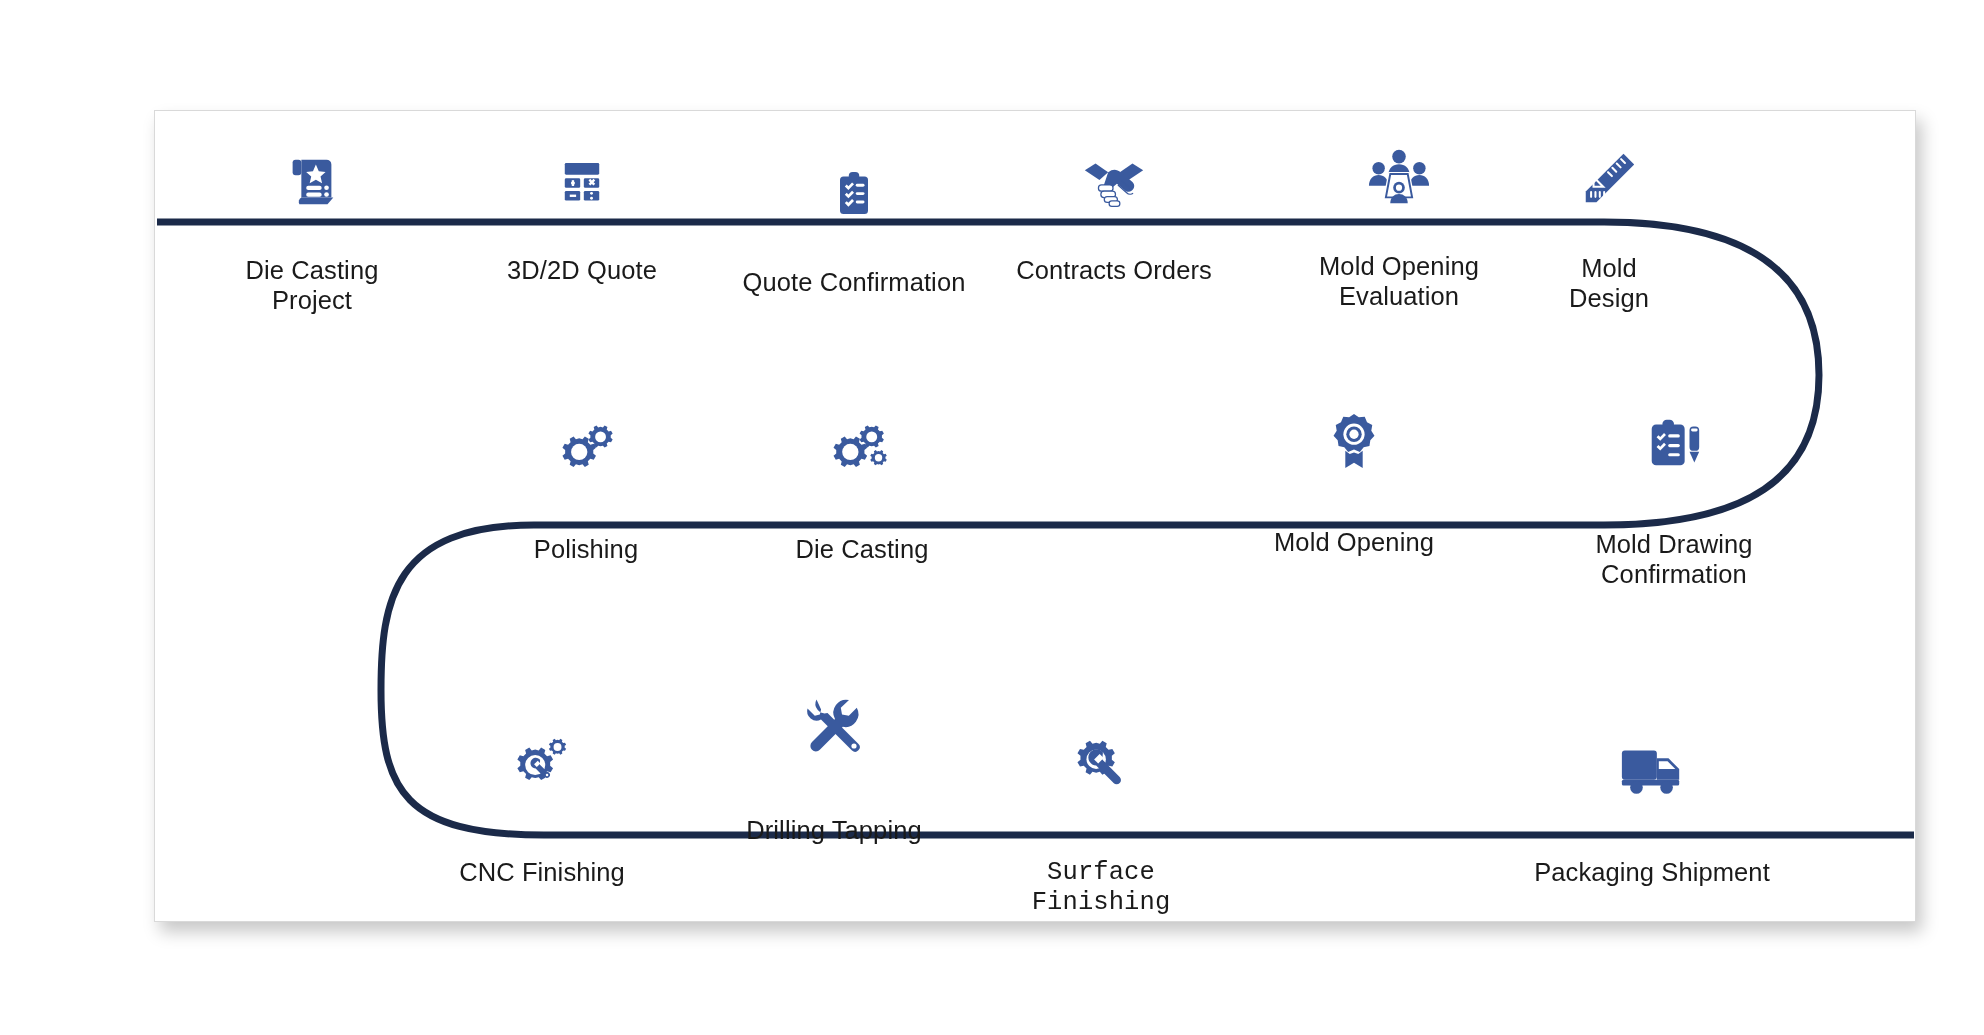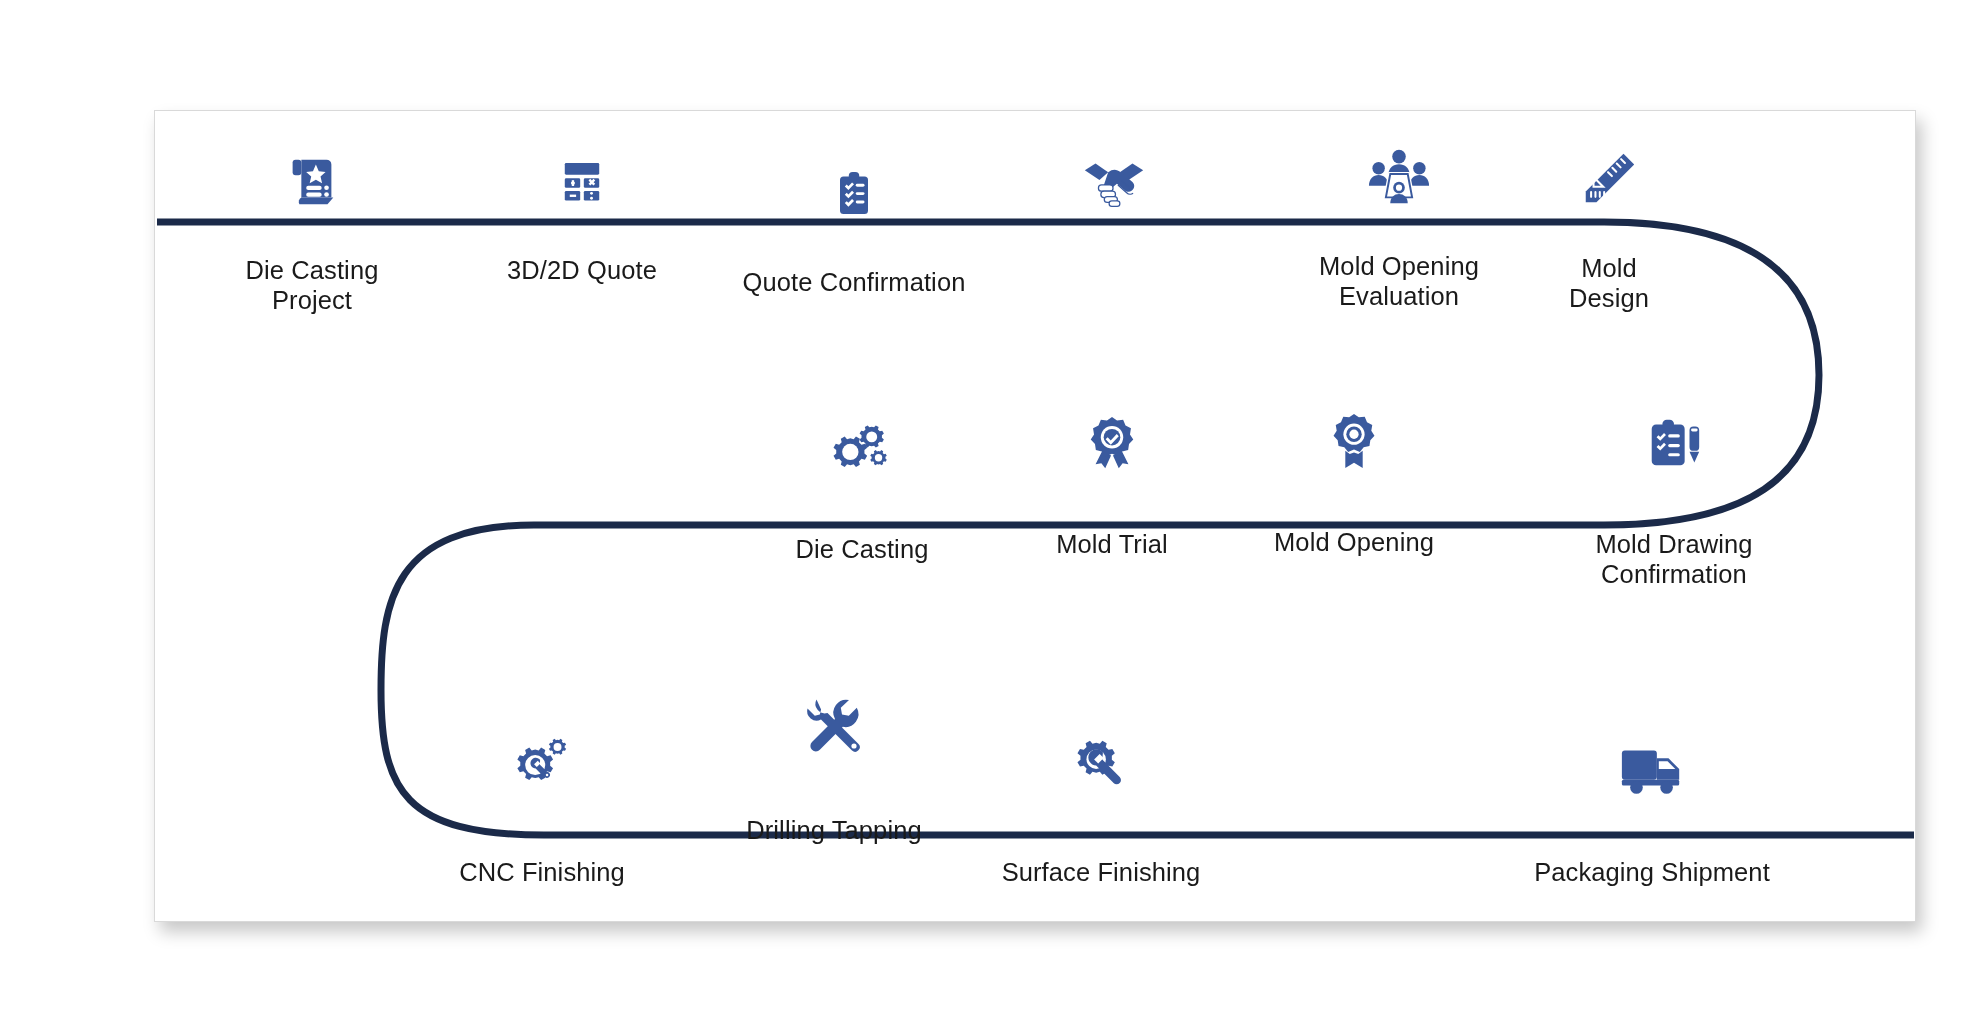--- a/index.html
+++ b/index.html
@@ -141,20 +141,21 @@
             <rect x="20" y="31" width="15" height="6.5" rx="3.2"></rect>
             <rect x="22.5" y="37.5" width="15" height="6.5" rx="3.2"></rect>
             <rect x="26" y="43" width="13.5" height="6" rx="3"></rect>
             <rect x="31" y="47.5" width="11" height="5.5" rx="2.7"></rect>
           </g>
           <path d="M40 31 l9 8 c2 1.8 5 2 6.6 0.4" fill="none" stroke="#3a5a9e" stroke-width="1.3"></path>
           <path d="M44 27 l10 9" fill="none" stroke="#3a5a9e" stroke-width="1.3"></path>
         </g>
       </svg>
     </div>
+    <div class="label">Contracts Orders</div>
   </div>
 
   <div class="step gap-sm wide" style="left:1355px;top:132px;">
     <div class="icon">
       <svg width="66" height="60" viewBox="0 0 68 60">
         <g fill="#3a5a9e">
           <circle cx="34" cy="10" r="7"></circle>
           <path d="M23 29 c0-7 5-11 11-11 s11 4 11 11 z"></path>
           <circle cx="13" cy="22" r="6.4"></circle>
           <path d="M3 40 c0-7 4.6-11 10-11 s10 4 10 11 z"></path>
@@ -188,52 +189,50 @@
           <line x1="22.5" y1="50.5" x2="22.5" y2="45.5"></line>
           <line x1="27" y1="50.5" x2="27" y2="45.5"></line>
         </g>
         <path d="M16 40 L26 40 L16 30 z" fill="none" stroke="#ffffff" stroke-width="2.1"></path>
       </svg>
     </div>
     <div class="label">Mold
 Design</div>
   </div>
 
+  <div class="step gap-md" style="left:542px;top:405px;">
+    <div class="icon">
+      <svg width="64" height="58" viewBox="0 0 66 58">
+        <g fill="#3a5a9e">
+          <path d="M26 17 l3.4 .9 2.4-2.8 4 2.3 -.9 3.5 2.6 2.6 3.5-.9 2.3 4 -2.8 2.4 0 3.6 2.8 2.4 -2.3 4 -3.5-.9 -2.6 2.6 .9 3.5 -4 2.3 -2.4-2.8 -3.4 .9 -3.4-.9 -2.4 2.8 -4-2.3 .9-3.5 -2.6-2.6 -3.5 .9 -2.3-4 2.8-2.4 0-3.6 -2.8-2.4 2.3-4 3.5 .9 2.6-2.6 -.9-3.5 4-2.3 2.4 2.8z"></path>
+          <circle cx="26" cy="31" r="8.4" fill="#ffffff"></circle>
+          <path d="M48 5 l2.4 .7 1.8-2 2.9 1.7 -.7 2.5 1.9 1.9 2.5-.7 1.7 2.9 -2 1.8 0 2.6 2 1.8 -1.7 2.9 -2.5-.7 -1.9 1.9 .7 2.5 -2.9 1.7 -1.8-2 -2.4 .7 -2.4-.7 -1.8 2 -2.9-1.7 .7-2.5 -1.9-1.9 -2.5 .7 -1.7-2.9 2-1.8 0-2.6 -2-1.8 1.7-2.9 2.5 .7 1.9-1.9 -.7-2.5 2.9-1.7 1.8 2z"></path>
+          <circle cx="48" cy="15.5" r="5.6" fill="#ffffff"></circle>
+        </g>
+      </svg>
+    </div>
+    <div class="label">Polishing</div>
+  </div>
 
   <div class="step gap-md" style="left:818px;top:405px;">
     <div class="icon">
       <svg width="70" height="58" viewBox="0 0 72 58">
         <g fill="#3a5a9e">
           <path d="M24 17 l3.4 .9 2.4-2.8 4 2.3 -.9 3.5 2.6 2.6 3.5-.9 2.3 4 -2.8 2.4 0 3.6 2.8 2.4 -2.3 4 -3.5-.9 -2.6 2.6 .9 3.5 -4 2.3 -2.4-2.8 -3.4 .9 -3.4-.9 -2.4 2.8 -4-2.3 .9-3.5 -2.6-2.6 -3.5 .9 -2.3-4 2.8-2.4 0-3.6 -2.8-2.4 2.3-4 3.5 .9 2.6-2.6 -.9-3.5 4-2.3 2.4 2.8z"></path>
           <circle cx="24" cy="31" r="8.4" fill="#ffffff"></circle>
           <path d="M46 5 l2.4 .7 1.8-2 2.9 1.7 -.7 2.5 1.9 1.9 2.5-.7 1.7 2.9 -2 1.8 0 2.6 2 1.8 -1.7 2.9 -2.5-.7 -1.9 1.9 .7 2.5 -2.9 1.7 -1.8-2 -2.4 .7 -2.4-.7 -1.8 2 -2.9-1.7 .7-2.5 -1.9-1.9 -2.5 .7 -1.7-2.9 2-1.8 0-2.6 -2-1.8 1.7-2.9 2.5 .7 1.9-1.9 -.7-2.5 2.9-1.7 1.8 2z"></path>
           <circle cx="46" cy="15.5" r="5.6" fill="#ffffff"></circle>
           <path d="M53 30 l1.6 .5 1.2-1.4 2 1.2 -.5 1.7 1.3 1.3 1.7-.5 1.2 2 -1.4 1.2 0 1.8 1.4 1.2 -1.2 2 -1.7-.5 -1.3 1.3 .5 1.7 -2 1.2 -1.2-1.4 -1.6 .5 -1.6-.5 -1.2 1.4 -2-1.2 .5-1.7 -1.3-1.3 -1.7 .5 -1.2-2 1.4-1.2 0-1.8 -1.4-1.2 1.2-2 1.7 .5 1.3-1.3 -.5-1.7 2-1.2 1.2 1.4z"></path>
           <circle cx="53" cy="37" r="3.8" fill="#ffffff"></circle>
         </g>
       </svg>
     </div>
     <div class="label">Die Casting</div>
   </div>
 
-  <div class="step gap-md" style="left:1068px;top:400px;">
-    <div class="icon">
-      <svg width="58" height="62" viewBox="0 0 60 64">
-        <g fill="#3a5a9e">
-          <path d="M20 40 l-7 14 6-1 4 5 6-13z"></path>
-          <path d="M40 40 l7 14 -6-1 -4 5 -6-13z"></path>
-          <path d="M30 5 l5.2 3.6 6.3-.6 2.5 5.8 5.6 3 -1 6.3 3.4 5.3 -4.4 4.6 -.9 6.3 -6.2 1.4 -4 4.9 -6.5-2.6 -6.5 2.6 -4-4.9 -6.2-1.4 -.9-6.3 -4.4-4.6 3.4-5.3 -1-6.3 5.6-3 2.5-5.8 6.3 .6z"></path>
-          <circle cx="30" cy="26" r="11.6" fill="#ffffff"></circle>
-          <circle cx="30" cy="26" r="8.6"></circle>
-          <path d="M25.5 26 l3.2 3.4 6.2-6.6 2.1 2.2 -8.3 8.8 -5.3-5.6z" fill="#ffffff"></path>
-        </g>
-      </svg>
-    </div>
-    <div class="label">Mold Trial</div>
-  </div>
 
   <div class="step gap-md" style="left:1310px;top:398px;">
     <div class="icon">
       <svg width="56" height="62" viewBox="0 0 58 64">
         <g fill="#3a5a9e">
           <path d="M29 4 l5 3.5 6.1-.6 2.4 5.6 5.4 2.9 -1 6.1 3.3 5.1 -4.3 4.5 -.9 6.1 -6 1.4 -3.9 4.8 -6.1-2.5 -6.1 2.5 -3.9-4.8 -6-1.4 -.9-6.1 -4.3-4.5 3.3-5.1 -1-6.1 5.4-2.9 2.4-5.6 6.1 .6z"></path>
           <circle cx="29" cy="25" r="11" fill="#ffffff"></circle>
           <circle cx="29" cy="25" r="8"></circle>
           <circle cx="29" cy="25" r="4.8" fill="#ffffff"></circle>
           <path d="M20 42 l0 18 9-5.5 9 5.5 0-18 -4.6 3.4 -4.4-1.6 -4.4 1.6z"></path>
@@ -291,21 +290,21 @@
         <g fill="#3a5a9e">
           <path d="M47 4 a13 13 0 0 0 -14 19 l-23 23 a5.5 5.5 0 0 0 7.8 7.8 l23-23 a13 13 0 0 0 14-19 l-8 8 -6.8-1.2 -1.2-6.8z"></path>
           <path d="M14.5 3.5 a9.5 9.5 0 0 0 11 13.5 l31 31 a4.6 4.6 0 0 1 -6.5 6.5 l-31-31 a9.5 9.5 0 0 1 -13.5-11 l7.3 7.3 5-1.3 1.3-5z"></path>
           <circle cx="52" cy="50" r="2.6" fill="#ffffff"></circle>
         </g>
       </svg>
     </div>
     <div class="label">Drilling Tapping</div>
   </div>
 
-  <div class="step gap-lg" style="left:1057px;top:722px;">
+  <div class="step gap-lg" style="left:1057px;top:722px;font-family:Liberation Mono, monospace;">
     <div class="icon">
       <svg width="62" height="58" viewBox="0 0 64 58">
         <g fill="#3a5a9e">
           <path d="M27 4 l3.8 1 2.6-3.1 4.5 2.6 -1 3.9 2.9 2.9 3.9-1 2.6 4.5 -3.1 2.6 0 4.1 3.1 2.6 -2.6 4.5 -3.9-1 -2.9 2.9 1 3.9 -4.5 2.6 -2.6-3.1 -3.8 1 -3.8-1 -2.6 3.1 -4.5-2.6 1-3.9 -2.9-2.9 -3.9 1 -2.6-4.5 3.1-2.6 0-4.1 -3.1-2.6 2.6-4.5 3.9 1 2.9-2.9 -1-3.9 4.5-2.6 2.6 3.1z"></path>
           <circle cx="27" cy="21" r="10" fill="#ffffff"></circle>
           <path d="M34 14 a8.4 8.4 0 1 0 -7 13.5 l18 18 a4.4 4.4 0 0 0 6.3-6.3 l-18-18 z"></path>
           <path d="M30.6 15.6 l-5.7 5.7 4.2 4.2 5.7-5.7z" fill="#ffffff"></path>
         </g>
       </svg>
     </div>

